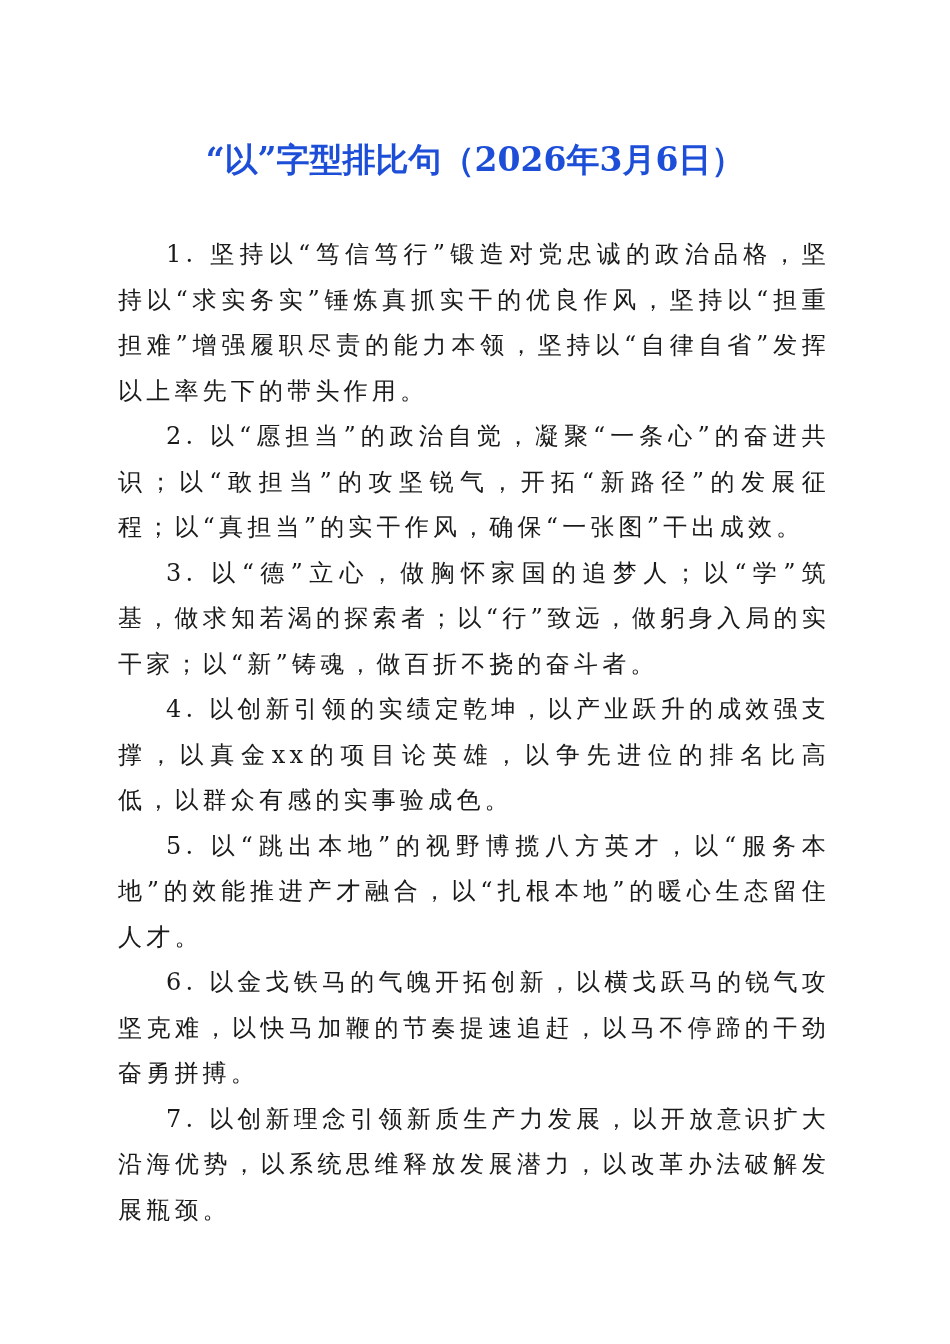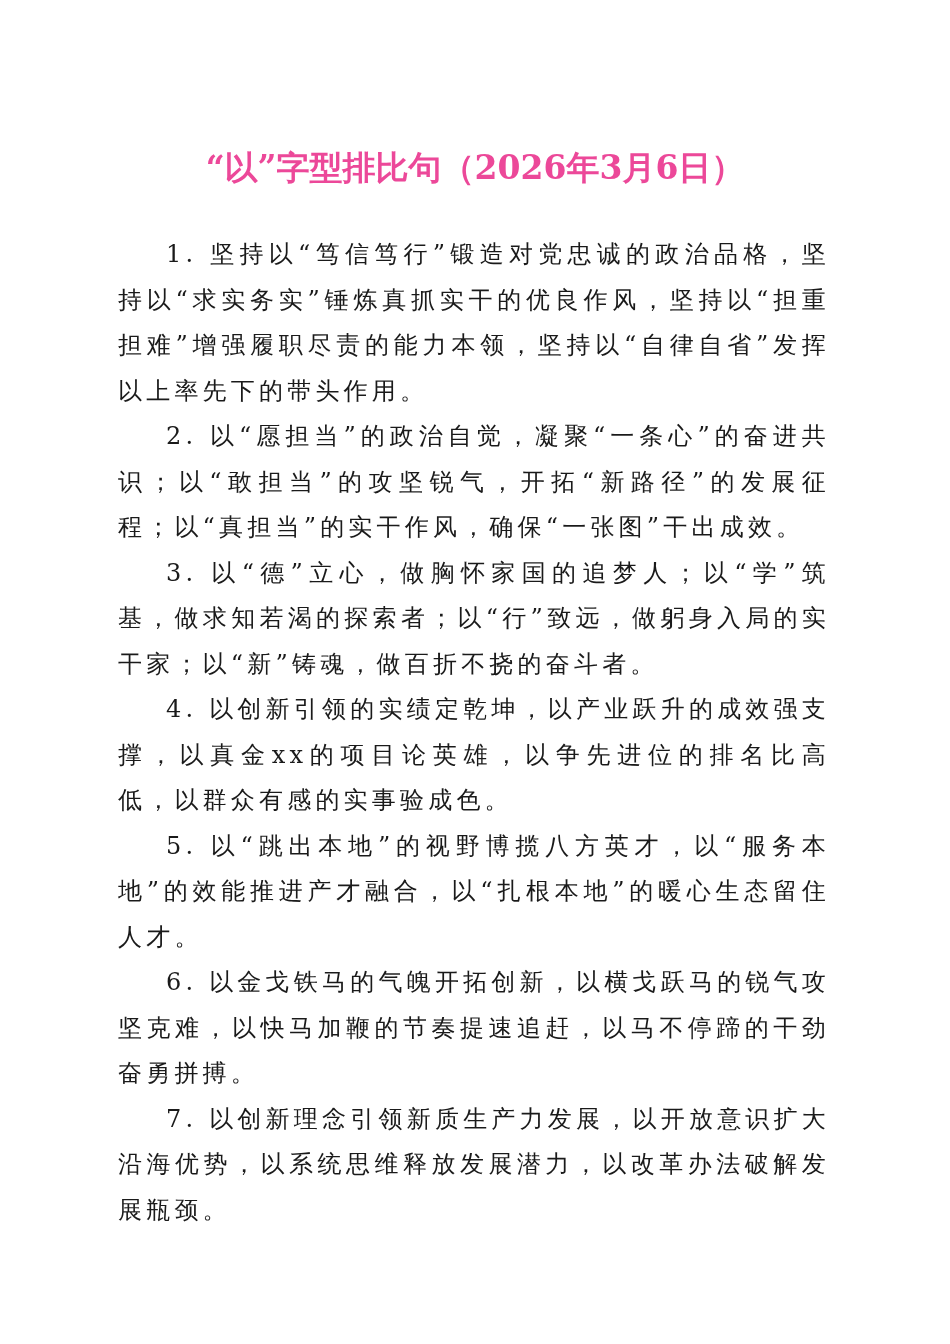--- a/index.html
+++ b/index.html
@@ -1,21 +1,21 @@
 <!DOCTYPE html>
 <html><head>
   <meta charset="utf-8">
   <style>
     html, body { margin: 0; padding: 0; background: #ffffff; }
     body { width: 950px; height: 1344px; position: relative; overflow: hidden;
       font-family: "DejaVu Serif", "Liberation Serif", serif; color: #111; }
     .page { position: absolute; left: 0; top: 0; width: 950px; height: 1344px; background: #fff; }
     .title { position: absolute; top: 138px; left: 0; width: 950px; text-align: center;
       font-family: "DejaVu Serif", "Liberation Serif", serif; font-weight: bold;
-      font-size: 33px; letter-spacing: 0px; color: #ec4899; margin-top: 8px; }
+      font-size: 33px; letter-spacing: 0px; color: #1d4ed8; }
     .body { position: absolute; left: 118px; top: 232px; width: 712px; }
     .para { font-size: 24px; line-height: 45.5px; text-indent: 48px; letter-spacing: 4.2px;
       text-align: justify; text-align-last: left; margin: 0; color: #1a1a1a; }
   </style>
 </head>
 <body>
 
 <div class="page">
   <div class="title">“以”字型排比句（2026年3月6日）</div>
   <div class="body">

